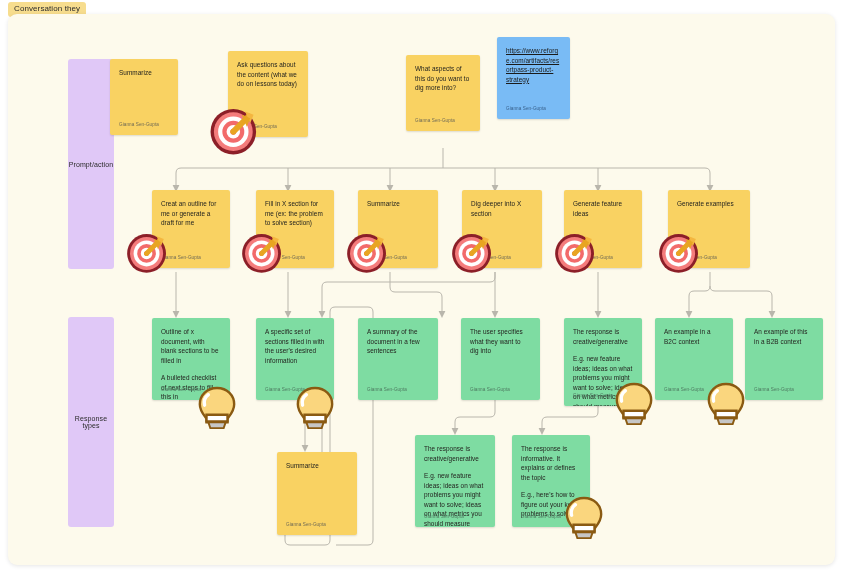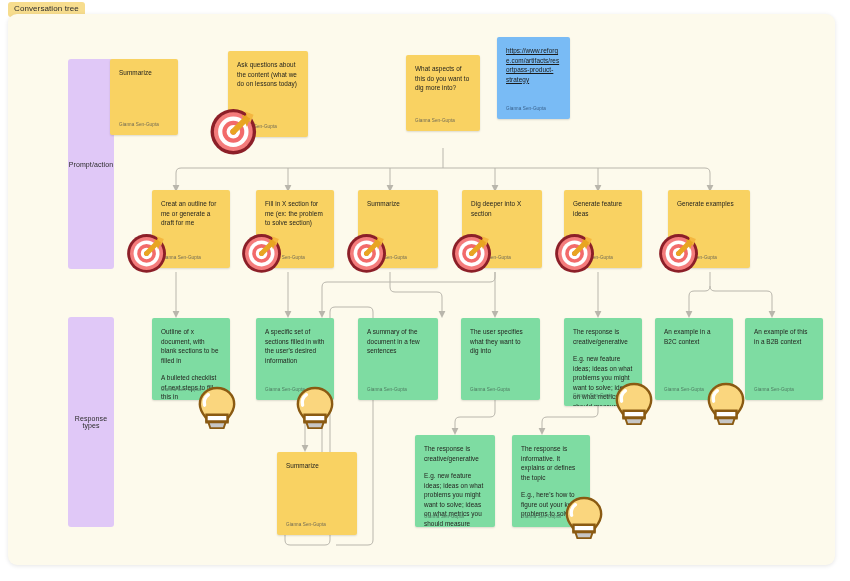--- a/index.html
+++ b/index.html
@@ -76,21 +76,21 @@
   .stamp.small{width:46px;height:46px;}
   .stamp svg{display:block;width:100%;height:100%;}
   .bulb{position:absolute;width:42px;height:48px;}
   .bulb svg{display:block;width:100%;height:100%;}
 </style>
 </head>
 <body>
 
 <div id="board">
 
-  <div class="frame-tag">Conversation tree</div>
+  <div class="frame-tag">Conversation they</div>
   <div class="frame"></div>
 
   <div class="band" style="left:68px;top:59px;width:46px;height:210px;">
     <div class="band-label">Prompt/action</div>
   </div>
   <div class="band" style="left:68px;top:317px;width:46px;height:210px;">
     <div class="band-label">Response types</div>
   </div>
 
   <svg class="wires" viewBox="0 0 850 581">

